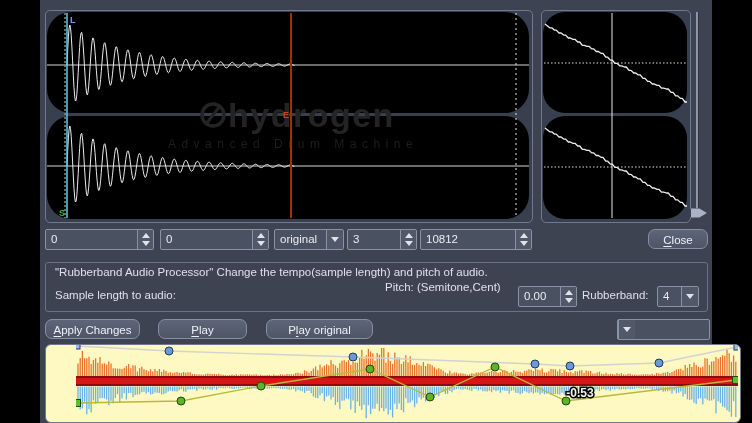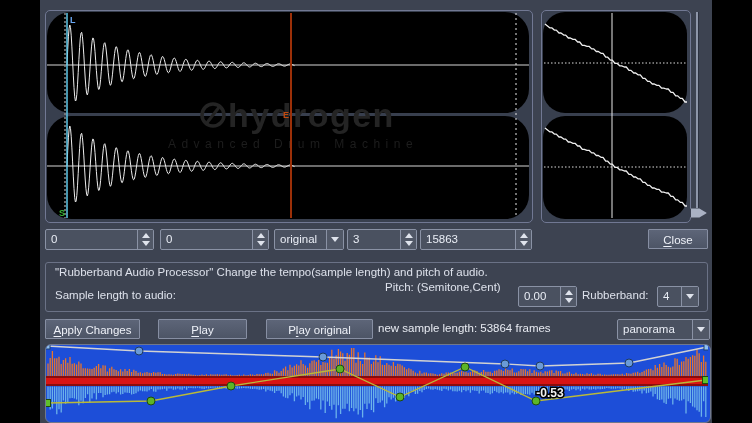--- a/index.html
+++ b/index.html
@@ -13,26 +13,26 @@
   .vslider-track{position:absolute;left:656px;top:12px;width:2px;height:196px;background:#8d95a8;border-right:1px solid #2c3140;}
   .vslider-handle{position:absolute;left:650px;top:206px;width:15px;height:12px;background:#aab2c4;border:1px solid #3c4252;
       clip-path:polygon(0 18%,55% 18%,100% 50%,55% 82%,0 82%);}
   .spin,.combo{position:absolute;height:19px;display:flex;align-items:stretch;background:#4a5160;
       border:1px solid #8a92a5;border-radius:2px;color:#e9edf5;font-size:11.5px;}
   .spin-val,.combo-val{flex:1;padding-left:5px;line-height:18px;overflow:hidden;white-space:nowrap;}
   .spin-btns{width:15px;border-left:1px solid #8a92a5;display:flex;flex-direction:column;align-items:center;justify-content:center;gap:3px;background:#515867;}
   .combo-arrow{width:16px;border-left:1px solid #8a92a5;display:flex;align-items:center;justify-content:center;background:#515867;}
   .tri-up{width:0;height:0;border-left:4px solid transparent;border-right:4px solid transparent;border-bottom:5px solid #dfe3ec;}
   .tri-down{width:0;height:0;border-left:4px solid transparent;border-right:4px solid transparent;border-top:5px solid #dfe3ec;}
-  .pushbtn{position:absolute;height:20px;background:linear-gradient(#5d6578,#4d5566);border:1px solid #878fa3;border-radius:1px;
+  .pushbtn{position:absolute;height:20px;background:linear-gradient(#5d6578,#4d5566);border:1px solid #878fa3;border-radius:7px;
       color:#eef1f8;font-size:11.5px;text-align:center;line-height:19px;cursor:default;}
   .pushbtn u,.combo u{text-decoration:underline;text-underline-offset:2px;}
   .lbl{position:absolute;color:#dde1eb;font-size:11.5px;white-space:nowrap;}
   .gbox{position:absolute;left:5px;top:262px;width:661px;height:48px;border:1px solid #6b7286;border-radius:3px;}
-  #envPanel{left:5px;top:344px;width:664px;height:77px;background:#1d4ed8;border:1px solid #70788c;border-radius:6px;position:absolute;overflow:hidden;}
+  #envPanel{left:5px;top:344px;width:664px;height:77px;background:#fef9c3;border:1px solid #70788c;border-radius:6px;position:absolute;overflow:hidden;padding-left:30px;}
 </style>
 </head>
 <body>
 
 <div>
   <div class="dialog">
 
     <div class="display" id="waveMain">
         <svg id="svgMain" width="484" height="209">
           <rect x="1" y="1" width="482" height="101" rx="24" fill="#000"></rect>
@@ -91,21 +91,21 @@
         </span>
     </div>
     <div class="spin" style="left:307px;top:229px;width:68px">
       <span class="spin-val">3</span>
       <span class="spin-btns">
           <i class="tri-up"></i>
           <i class="tri-down"></i>
         </span>
     </div>
     <div class="spin" style="left:380px;top:229px;width:110px">
-      <span class="spin-val">15863</span>
+      <span class="spin-val">10812</span>
       <span class="spin-btns">
           <i class="tri-up"></i>
           <i class="tri-down"></i>
         </span>
     </div>
     <button class="pushbtn" style="left:608px;top:229px;width:60px"><u>C</u>lose</button>
 
     <div class="gbox"></div>
     <span class="lbl" style="left:15px;top:266px">"Rubberband Audio Processor" Change the tempo(sample length) and pitch of audio.</span>
     <span class="lbl" style="left:15px;top:289px">Sample length to audio:</span>
@@ -121,23 +121,21 @@
     <div class="combo" style="left:617px;top:286px;width:40px">
       <span class="combo-val">4</span>
       <span class="combo-arrow">
           <i class="tri-down"></i>
         </span>
     </div>
 
     <button class="pushbtn" style="left:118px;top:319px;width:89px"><u>P</u>lay</button>
     <button class="pushbtn" style="left:5px;top:319px;width:95px"><u>A</u>pply Changes</button>
     <button class="pushbtn" style="left:226px;top:319px;width:107px">P<u>l</u>ay original sample</button>
-    <span class="lbl" style="left:338px;top:322px;color:#e8ebf2">new sample length: 53864 frames</span>
     <div class="combo" style="left:577px;top:319px;width:91px">
-      <span class="combo-val">panorama</span>
       <span class="combo-arrow">
           <i class="tri-down"></i>
         </span>
     </div>
 
     <div id="envPanel"><svg id="svgEnv" width="662" height="75">
           <g>
             <line x1="2" y1="31.5" x2="2" y2="18.44258264349292" stroke="#e8742c" stroke-width="1.3"></line>
             <line x1="2" y1="41.5" x2="2" y2="58.439395278434915" stroke="#6cb2ea" stroke-width="1.3"></line>
             <line x1="4.2" y1="31.5" x2="4.2" y2="13.116427234799371" stroke="#e8742c" stroke-width="1.3"></line>

